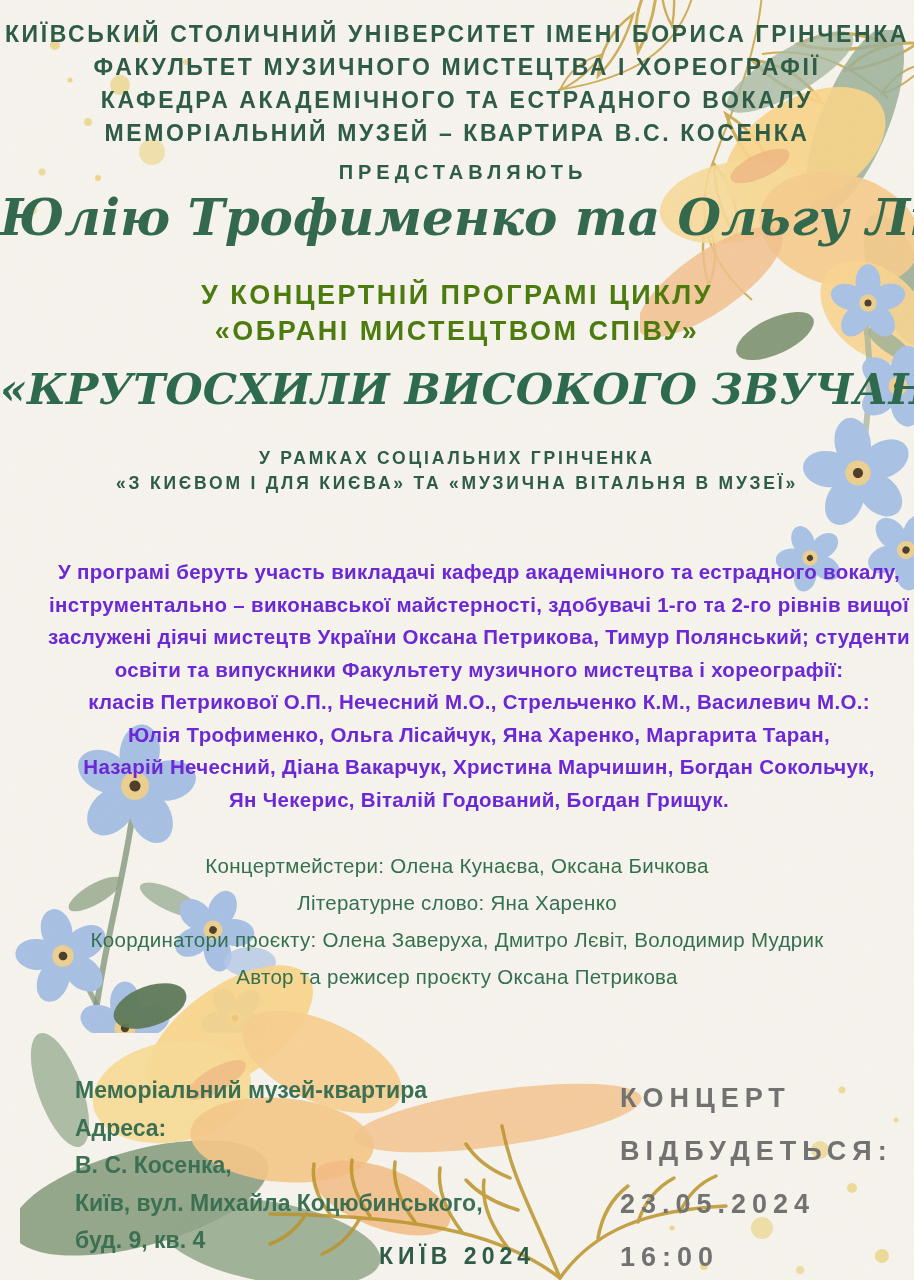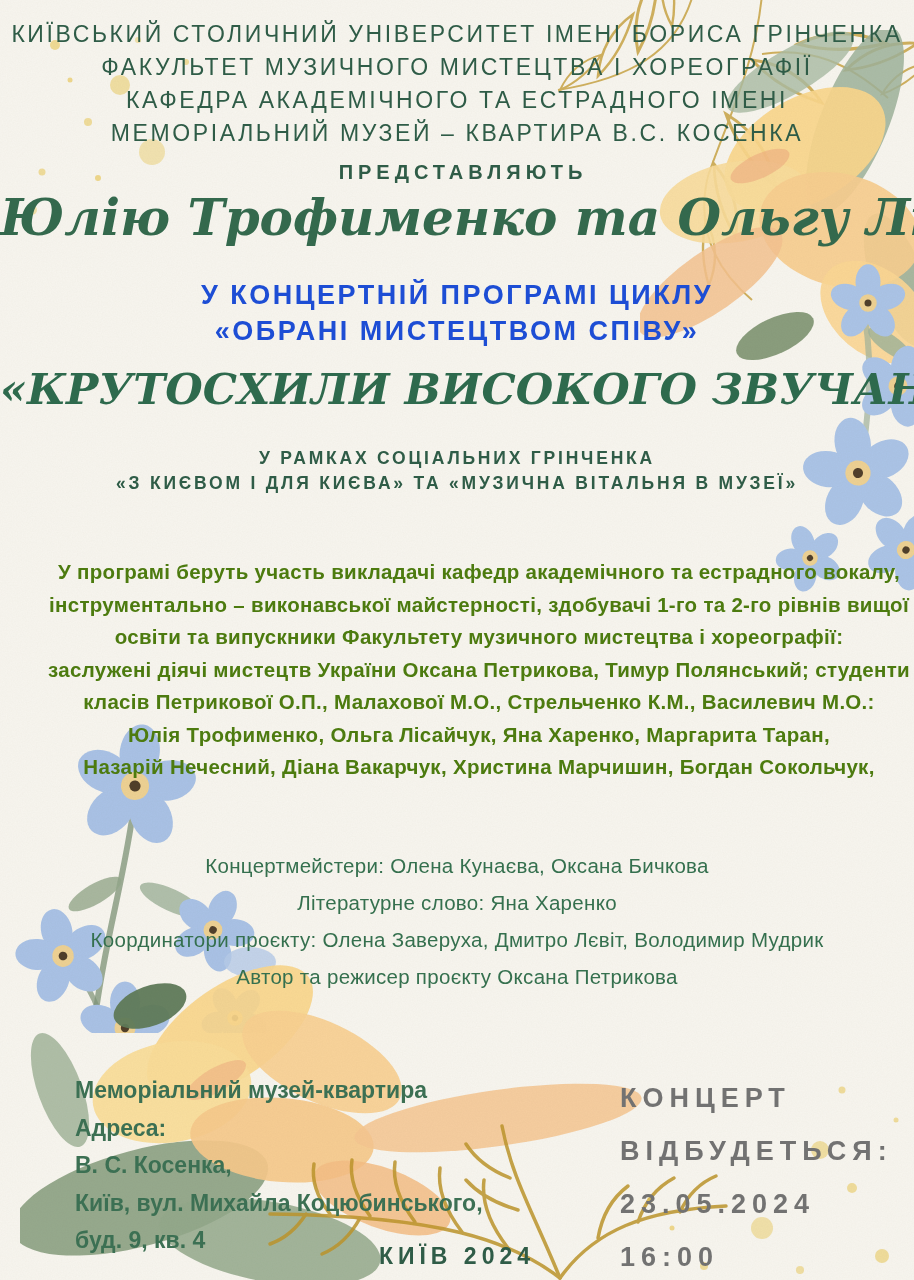--- a/index.html
+++ b/index.html
@@ -8,37 +8,37 @@
     position:relative; width:914px; height:1280px; margin:0 auto;
     background:#f7f5ef; overflow:hidden;
     font-family:"Liberation Sans", sans-serif;
   }
   .texture{ position:absolute; inset:0; mix-blend-mode:multiply; opacity:.45; pointer-events:none; z-index:3;}
   .deco{ position:absolute; z-index:1; }
   .txt{ position:absolute; z-index:2; }
 
   .org-header{ top:18px; left:0; right:0; text-align:center; }
   .org-header div{
-    color:#2f5d48; font-weight:400; font-size:23px; letter-spacing:2.6px;
+    color:#2f5d48; font-weight:700; font-size:23px; letter-spacing:2.6px;
     line-height:33px; white-space:nowrap;
   }
   .presents{ top:161px; left:0; right:0; text-align:center;
     color:#2f5d48; font-weight:700; font-size:20px; letter-spacing:5px;margin-left:12px; }
   .performers{ top:188px; left:0; right:0; text-align:center;
     color:#346a4e; font-family:"DejaVu Serif", serif; font-style:italic; font-weight:700;
     font-size:50px; white-space:nowrap; }
   .program{ top:277px; left:0; right:0; text-align:center; }
-  .program div{ color:#1d4ed8; font-weight:700; font-size:27px; letter-spacing:2.5px; line-height:36px; white-space:nowrap;}
+  .program div{ color:#4d7c0f; font-weight:700; font-size:27px; letter-spacing:2.5px; line-height:36px; white-space:nowrap;}
   .main-title{ top:364px; left:0; right:0; text-align:center;
     color:#2e6b4e; font-family:"DejaVu Serif", serif; font-style:italic; font-weight:700;
     font-size:43px; white-space:nowrap; }
   .projects{ top:446px; left:0; right:0; text-align:center; }
   .projects div{ color:#2f5d48; font-weight:700; font-size:17.5px; letter-spacing:2.8px; line-height:25px; white-space:nowrap;}
   .description{ top:556px; left:0; right:0; text-align:center; }
-  .description div{ color:#4d7c0f; font-weight:700; font-size:20.5px; letter-spacing:.3px; line-height:32.5px; white-space:nowrap;padding-left:44px;}
+  .description div{ color:#6d28d9; font-weight:700; font-size:20.5px; letter-spacing:.3px; line-height:32.5px; white-space:nowrap;padding-left:44px;}
   .credits{ top:847px; left:0; right:0; text-align:center; }
   .credits div{ color:#35714f; font-weight:400; font-size:20.5px; letter-spacing:.3px; line-height:37px; white-space:nowrap;}
   .address{ top:1072px; left:75px; }
   .address div{ color:#3c7154; font-weight:700; font-size:23px; line-height:37.5px; white-space:nowrap;}
   .event{ top:1072px; left:620px; }
   .event div{ color:#737373; font-weight:700; font-size:27px; letter-spacing:6px; line-height:53px; white-space:nowrap;}
   .footer{ top:1243px; left:0; right:0; text-align:center;
     color:#2f5d48; font-weight:700; font-size:23px; letter-spacing:5px; }
 </style>
 </head>
@@ -196,21 +196,21 @@
       <circle cx="30" cy="140" r="3" opacity=".6"></circle>
       <circle cx="52" cy="168" r="2.5" opacity=".7"></circle>
       <circle cx="180" cy="210" r="4" opacity=".55"></circle>
       <circle cx="276" cy="60" r="2.5" opacity=".6"></circle>
     </g>
   </svg>
 
   <header class="txt org-header">
     <div>КИЇВСЬКИЙ СТОЛИЧНИЙ УНІВЕРСИТЕТ ІМЕНІ БОРИСА ГРІНЧЕНКА</div>
     <div>ФАКУЛЬТЕТ МУЗИЧНОГО МИСТЕЦТВА І ХОРЕОГРАФІЇ</div>
-    <div>КАФЕДРА АКАДЕМІЧНОГО ТА ЕСТРАДНОГО ІМЕНІ</div>
+    <div>КАФЕДРА АКАДЕМІЧНОГО ТА ЕСТРАДНОГО ВОКАЛУ</div>
     <div>МЕМОРІАЛЬНИЙ МУЗЕЙ – КВАРТИРА В.С. КОСЕНКА</div>
   </header>
 
   <div class="txt presents">ПРЕДСТАВЛЯЮТЬ</div>
 
   <div class="txt performers">Юлію Трофименко та Ольгу Лісайчук</div>
 
   <div class="txt program">
     <div>У КОНЦЕРТНІЙ ПРОГРАМІ ЦИКЛУ</div>
     <div>«ОБРАНІ МИСТЕЦТВОМ СПІВУ»</div>
@@ -219,25 +219,26 @@
   <h1 class="txt main-title">«КРУТОСХИЛИ ВИСОКОГО ЗВУЧАННЯ»</h1>
 
   <div class="txt projects">
     <div>У РАМКАХ СОЦІАЛЬНИХ ГРІНЧЕНКА</div>
     <div>«З КИЄВОМ І ДЛЯ КИЄВА» ТА «МУЗИЧНА ВІТАЛЬНЯ В МУЗЕЇ»</div>
   </div>
 
   <div class="txt description">
     <div>У програмі беруть участь викладачі кафедр академічного та естрадного вокалу,</div>
     <div>інструментально – виконавської майстерності, здобувачі 1-го та 2-го рівнів вищої</div>
+    <div>заслужені діячі мистецтв України Оксана Петрикова, Тимур Полянський; студенти</div>
     <div>освіти та випускники Факультету музичного мистецтва і хореографії:</div>
-    <div>заслужені діячі мистецтв України Оксана Петрикова, Тимур Полянський; студенти</div>
-    <div>класів Петрикової О.П., Малахової М.О., Стрельченко К.М., Василевич М.О.:</div>
+    <div>класів Петрикової О.П., Нечесний М.О., Стрельченко К.М., Василевич М.О.:</div>
     <div>Юлія Трофименко, Ольга Лісайчук, Яна Харенко, Маргарита Таран,</div>
     <div>Назарій Нечесний, Діана Вакарчук, Христина Марчишин, Богдан Сокольчук,</div>
+    <div>Ян Чекерис, Віталій Годований, Богдан Грищук.</div>
   </div>
 
   <div class="txt credits">
     <div>Концертмейстери: Олена Кунаєва, Оксана Бичкова</div>
     <div>Літературне слово: Яна Харенко</div>
     <div>Координатори проєкту: Олена Заверуха, Дмитро Лєвіт, Володимир Мудрик</div>
     <div>Автор та режисер проєкту Оксана Петрикова</div>
   </div>
 
   <div class="txt address">

